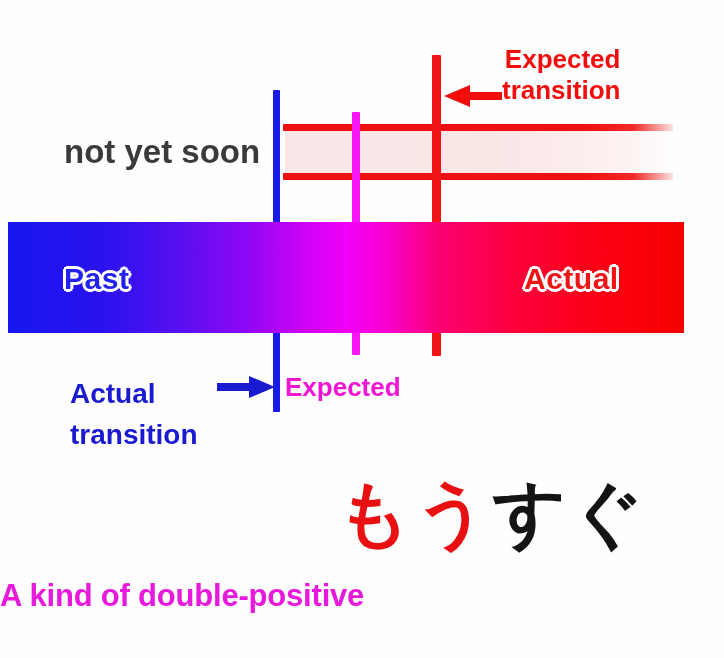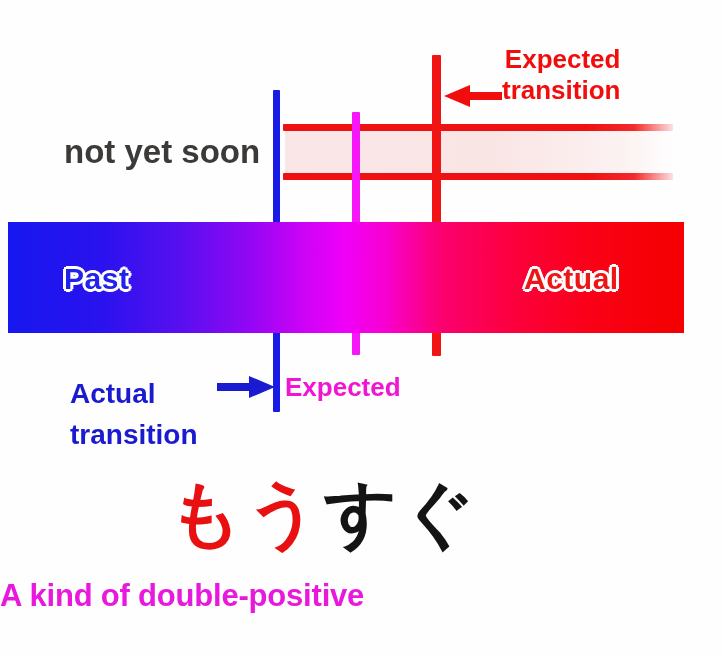--- a/index.html
+++ b/index.html
@@ -199,21 +199,21 @@
     font-weight: bold;
     color: #f114d2;
   }
 
   
   #jp-headline {
     position: absolute;
     left: 0;
     top: 472px;
     width: 648px;
-    text-align: center;
+    text-align: right;
     font-size: 72px;
     font-weight: bold;
     letter-spacing: 4px;
     font-family: "DejaVu Sans", "Liberation Sans", sans-serif;
     line-height: 82px;
   }
   #jp-part-red { color: #e81010; }
   #jp-part-black { color: #141414; }
 
   #caption {

